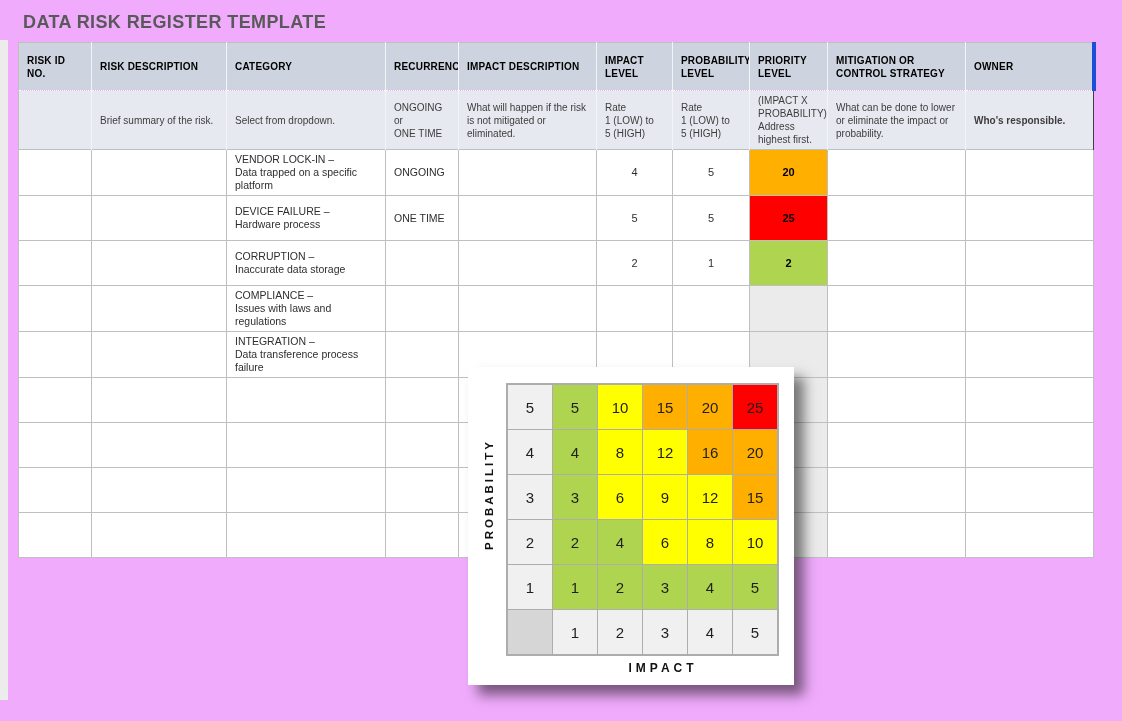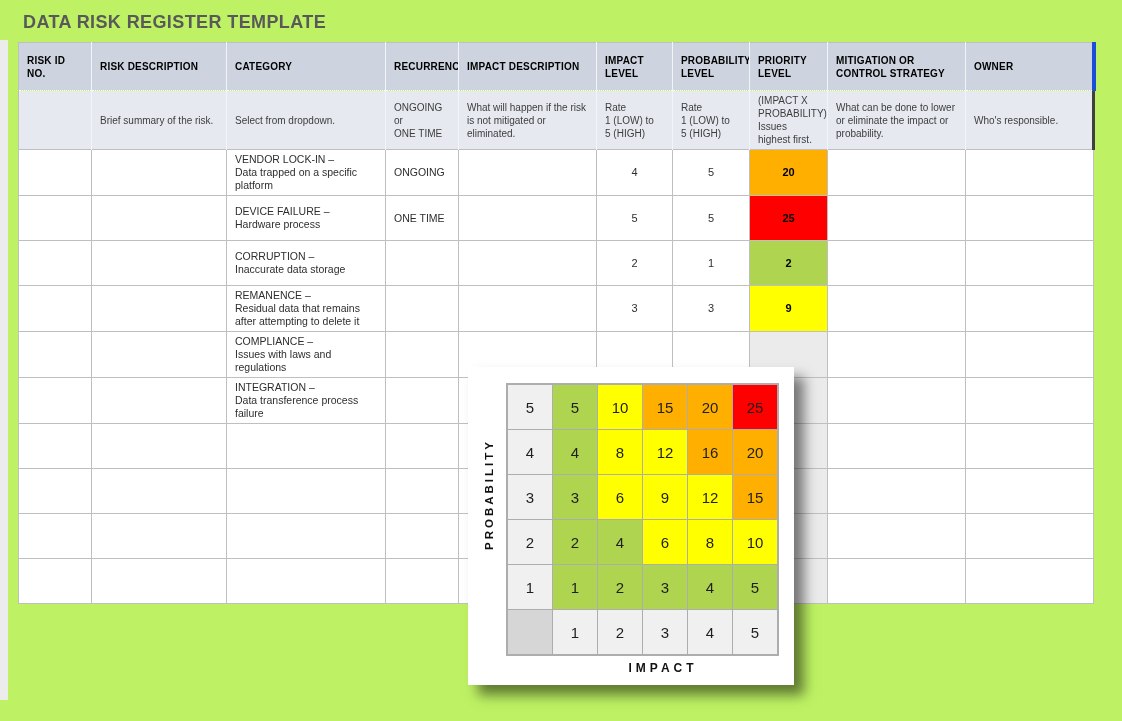--- a/index.html
+++ b/index.html
@@ -1,31 +1,31 @@
 <!DOCTYPE html>
 <html><head>
 <meta charset="utf-8">
 <style>
   html,body{margin:0;padding:0;}
   body{background:#fff;font-family:"Liberation Sans",sans-serif;}
-  .page{position:relative;width:1122px;height:721px;overflow:hidden;background:#bef264;}
+  .page{position:relative;width:1122px;height:721px;overflow:hidden;background:#f0abfc;}
   .page-edge{position:absolute;left:0;top:40px;width:8px;height:660px;background:#ECECEC;}
   h1.title{margin:0;padding:11px 0 9px 23px;font-size:18px;line-height:22px;font-weight:bold;
     color:#595959;letter-spacing:.4px;}
   table.register{border-collapse:collapse;table-layout:fixed;width:1075px;margin-left:18px;
     border:1px solid #BFBFBF;}
   table.register th,table.register td{box-sizing:border-box;overflow:hidden;}
   tr.header-row th{background:#CED4DF;height:48px;font-size:10px;line-height:13px;font-weight:bold;
     text-align:left;vertical-align:middle;padding:4px 8px;color:#000;
     border-right:1px solid #F2F4F8;letter-spacing:.2px;}
   tr.header-row th:last-child{border-right:4px solid #1d4ed8;}
   tr.hint-row td{background:#E7E9F0;height:58px;font-size:10px;line-height:13px;color:#3d3d3d;
     vertical-align:middle;padding:3px 8px;border-top:1px dotted #FFFFFF;
     border-right:1px solid #F2F4F8;white-space:pre-line;}
-  tr.hint-row td:last-child{border-right:3px solid #404040;}
+  tr.hint-row td:last-child{border-right:1px solid #404040;font-weight:bold;}
   tbody.body-rows td{height:45px;border:1px solid #BFBFBF;background:#fff;font-size:10.5px;
     line-height:13px;color:#2e2e2e;vertical-align:middle;padding:3px 8px;white-space:pre-line;}
   tbody.body-rows td.col-impact_level,
   tbody.body-rows td.col-probability_level{text-align:center;font-size:11px;}
   tbody.body-rows td.col-priority_level{text-align:center;font-size:11px;font-weight:bold;color:#000;}
   
   .matrix-panel{position:absolute;left:468px;top:367px;width:326px;height:318px;background:#fff;
     box-shadow:10px 10px 12px rgba(0,0,0,.5);}
   .prob-label{position:absolute;left:6px;top:16px;height:224px;width:30px;
     writing-mode:vertical-rl;transform:rotate(180deg);display:flex;align-items:center;
@@ -81,21 +81,21 @@
 ONE TIME</td>
           <td class="col-impact_description">What will happen if the risk is not mitigated or eliminated.</td>
           <td class="col-impact_level">Rate
 1 (LOW) to
 5 (HIGH)</td>
           <td class="col-probability_level">Rate
 1 (LOW) to
 5 (HIGH)</td>
           <td class="col-priority_level">(IMPACT X
 PROBABILITY)
-Issues
+Address
 highest first.</td>
           <td class="col-mitigation">What can be done to lower or eliminate the impact or probability.</td>
           <td class="col-owner">Who's responsible.</td>
         </tr>
       </thead>
     <tbody id="register-body" class="body-rows">
         <tr>
           <td class="col-risk_id"></td>
           <td class="col-description"></td>
           <td class="col-category">VENDOR LOCK-IN –
@@ -124,33 +124,20 @@
         <tr>
           <td class="col-risk_id"></td>
           <td class="col-description"></td>
           <td class="col-category">CORRUPTION –
 Inaccurate data storage</td>
           <td class="col-recurrence"></td>
           <td class="col-impact_description"></td>
           <td class="col-impact_level">2</td>
           <td class="col-probability_level">1</td>
           <td class="col-priority_level" style="background: rgb(175, 212, 79);">2</td>
-          <td class="col-mitigation"></td>
-          <td class="col-owner"></td>
-        </tr>
-        <tr>
-          <td class="col-risk_id"></td>
-          <td class="col-description"></td>
-          <td class="col-category">REMANENCE –
-Residual data that remains after attempting to delete it</td>
-          <td class="col-recurrence"></td>
-          <td class="col-impact_description"></td>
-          <td class="col-impact_level">3</td>
-          <td class="col-probability_level">3</td>
-          <td class="col-priority_level" style="background: rgb(255, 255, 0);">9</td>
           <td class="col-mitigation"></td>
           <td class="col-owner"></td>
         </tr>
         <tr>
           <td class="col-risk_id"></td>
           <td class="col-description"></td>
           <td class="col-category">COMPLIANCE –
 Issues with laws and regulations</td>
           <td class="col-recurrence"></td>
           <td class="col-impact_description"></td>

